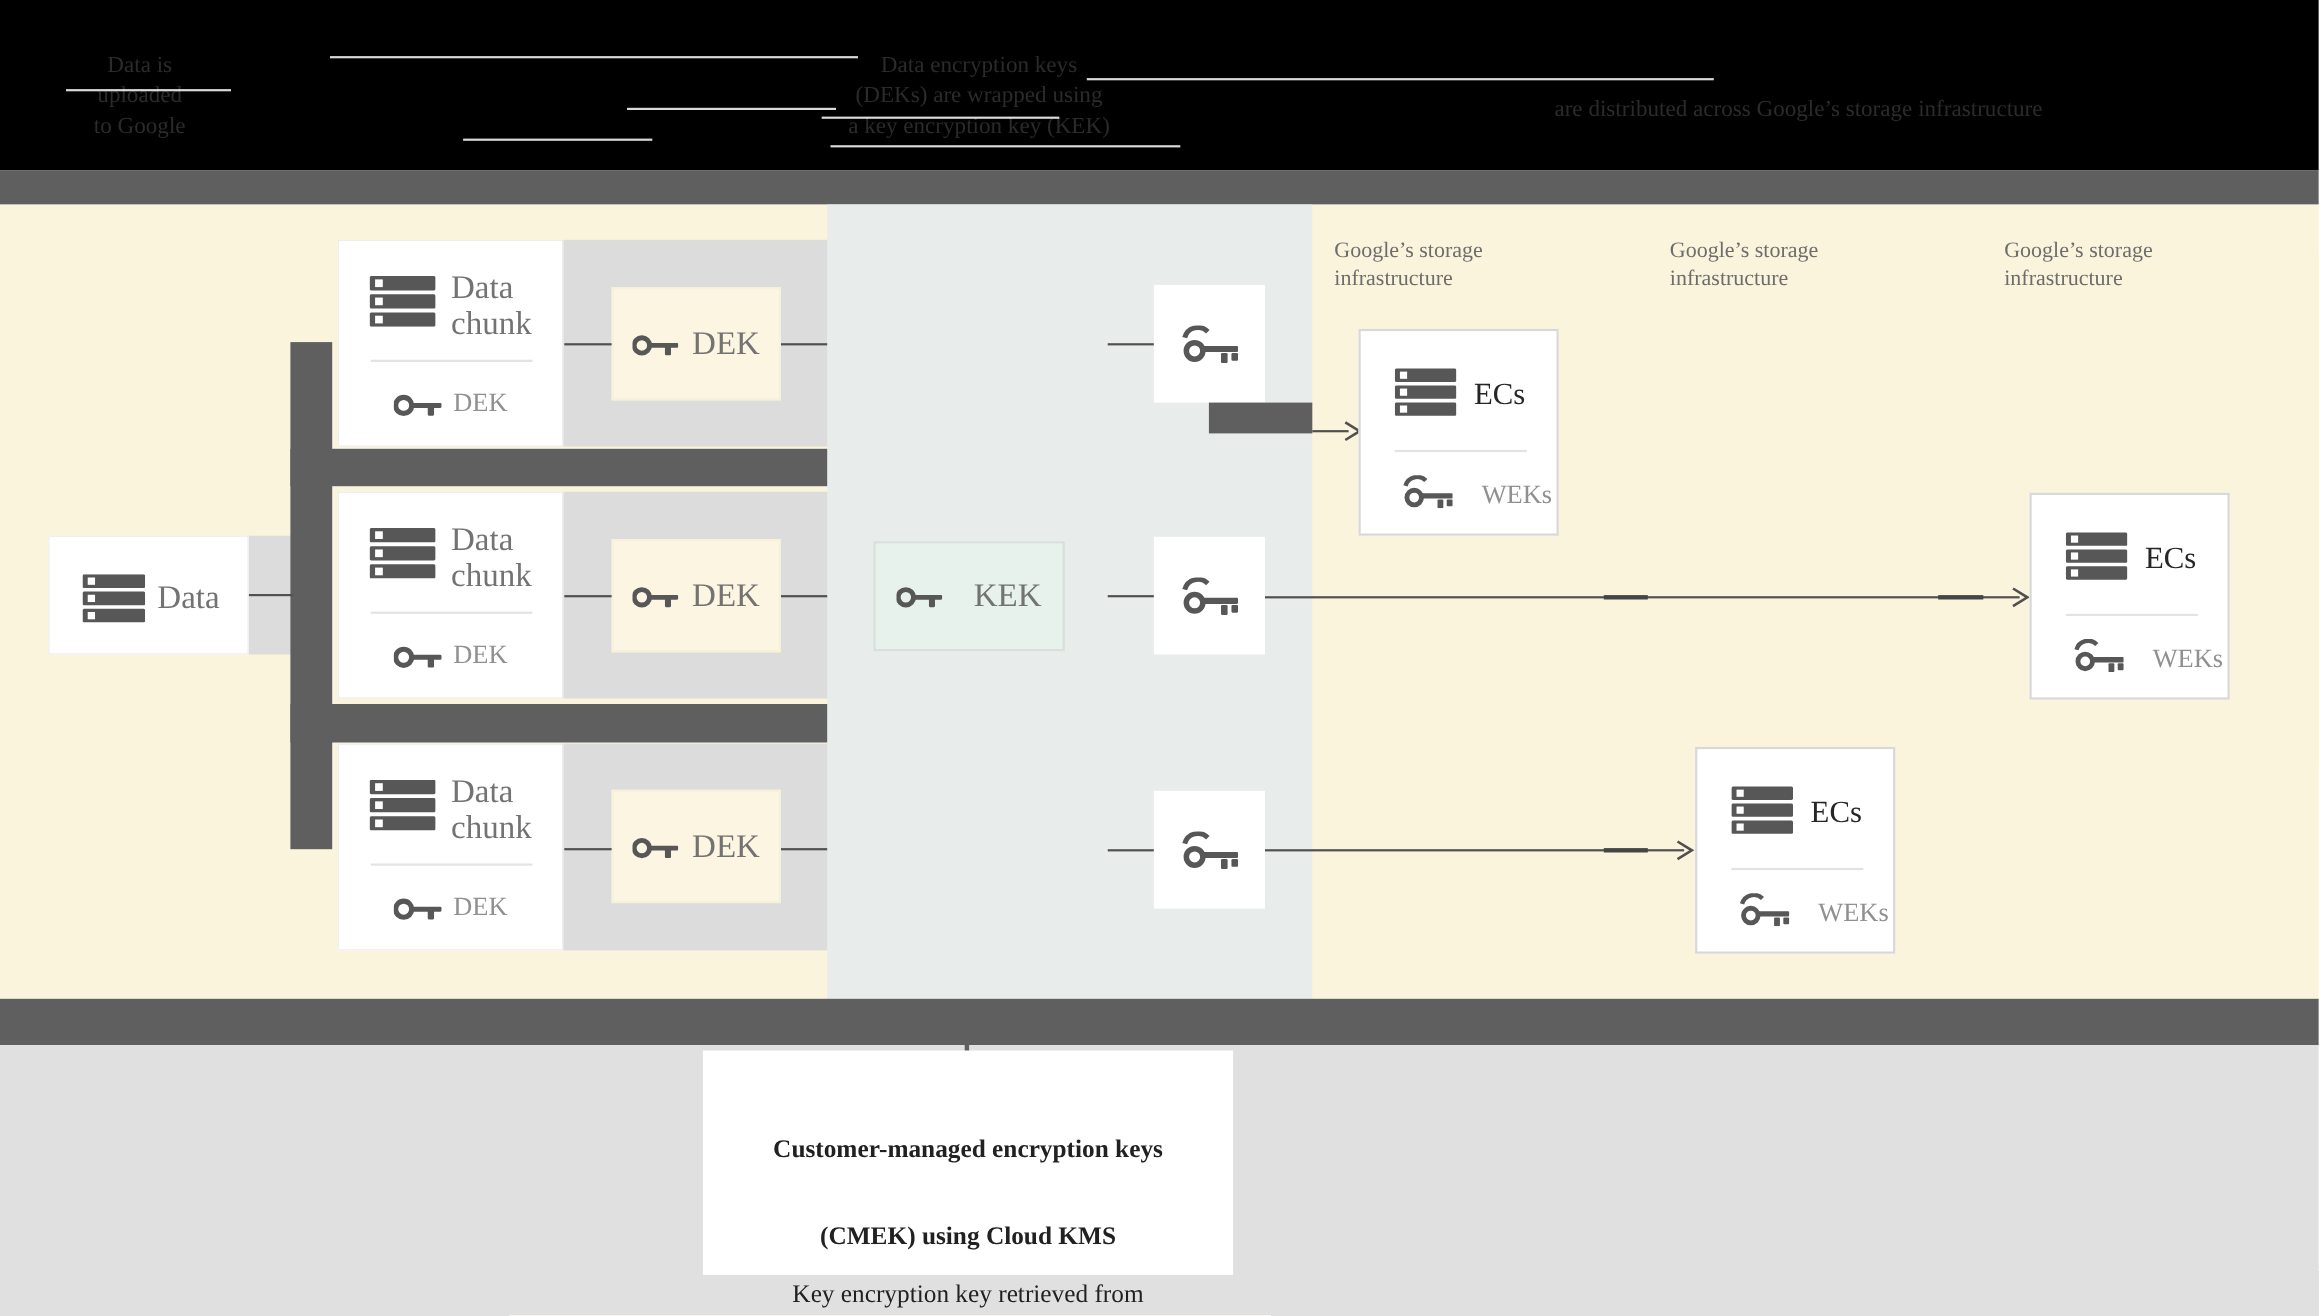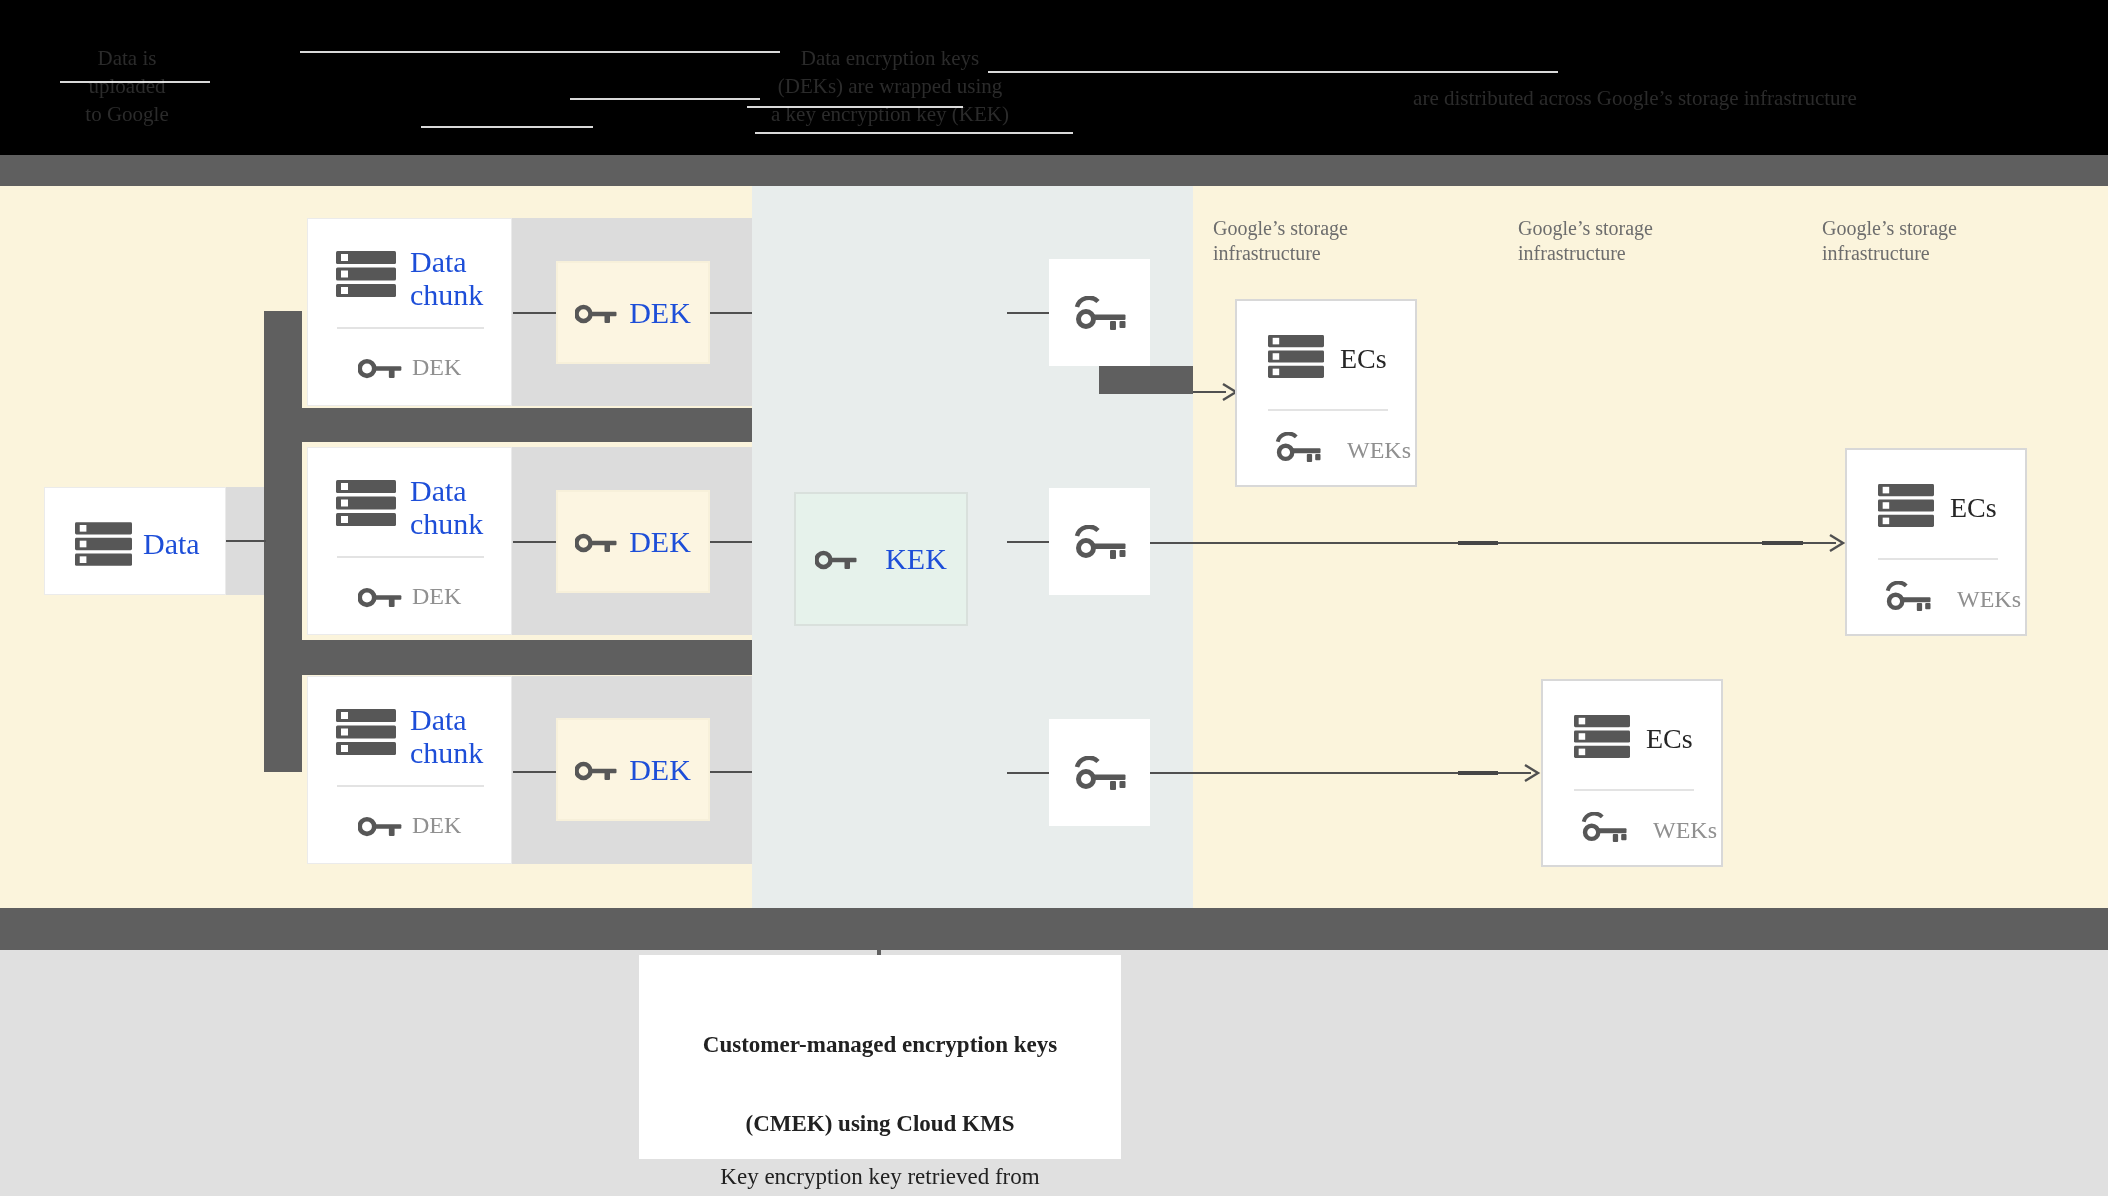--- a/index.html
+++ b/index.html
@@ -27,24 +27,24 @@
   .card { background:#ffffff; box-sizing:border-box; }
   .chunk-card { width:205px; height:188px; border:1px solid #ebebeb; }
   .ecs-card   { width:182px; height:188px; border:2px solid #d8d8d8; }
   .data-box   { width:182px; height:108px; border:1px solid #ebebeb; }
   .key-box    { width:101px; height:107px; display:flex; align-items:center; justify-content:center; }
   .dek-box {
     width:154px; height:103px; background:#fcf5e1; border:2px solid #f7f0da; box-sizing:border-box;
     display:flex; align-items:center; justify-content:center; gap:12px;
   }
   .kek-box {
-    width:174px; height:134px; background:#e6f2eb; border:2px solid #d9e0dc; box-sizing:border-box;
+    width:174px; height:100px; background:#e6f2eb; border:2px solid #d9e0dc; box-sizing:border-box;
     display:flex; align-items:center; justify-content:center; gap:28px;
   }
-  .box-label  { font-size:30px; color:#1d4ed8; }
+  .box-label  { font-size:30px; color:#737373; }
   .gray-label { font-size:24px; color:#909090; }
   .divider { height:2px; background:#e3e3e3; }
 
   .band { background:#dcdcdc; }
   .dark { background:#5f5f5f; }
   .thin-line { height:2px; background:#505050; }
   .dark-seg  { height:4px; background:#454545; }
 
   .storage-label { font-size:20px; line-height:25px; color:#6d6d6d; }
 

